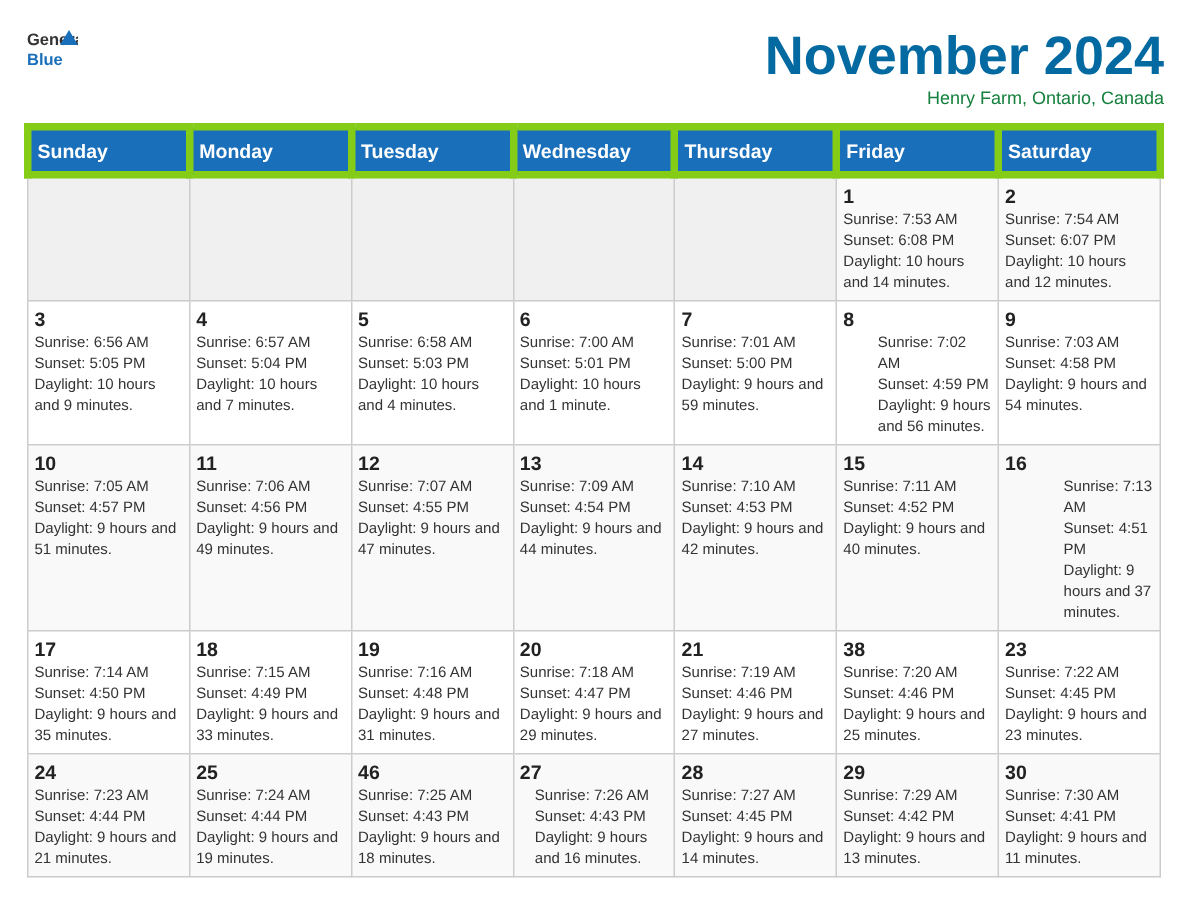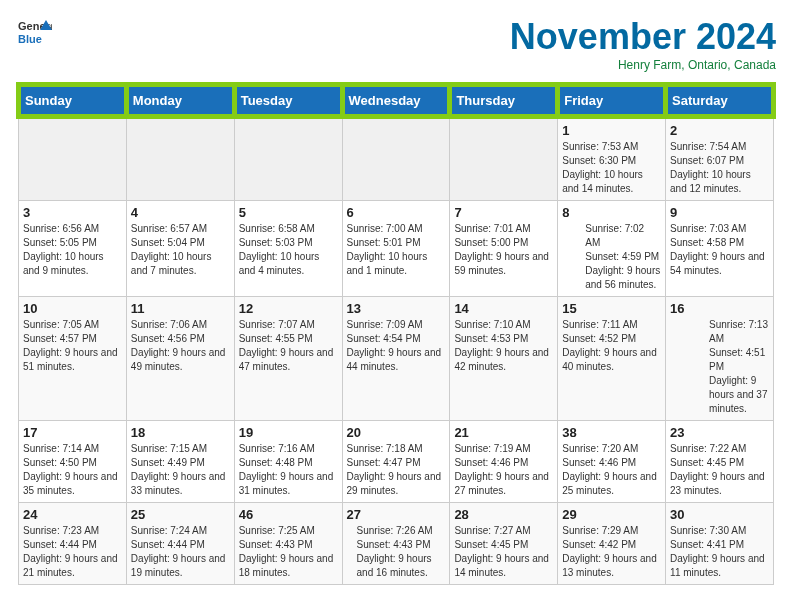--- a/index.html
+++ b/index.html
@@ -107,21 +107,21 @@
   <tbody id="calendar-body">
   <tr>
         <td class="empty-cell"></td>
         <td class="empty-cell"></td>
         <td class="empty-cell"></td>
         <td class="empty-cell"></td>
         <td class="empty-cell"></td>
         <td>
           <span class="day-num">1</span>
           <div class="day-info" style="white-space: pre-line;">Sunrise: 7:53 AM
-Sunset: 6:30 PM
+Sunset: 6:08 PM
 Daylight: 10 hours and 14 minutes.</div>
         </td>
         <td>
           <span class="day-num">2</span>
           <div class="day-info" style="white-space: pre-line;">Sunrise: 7:54 AM
 Sunset: 6:07 PM
 Daylight: 10 hours and 12 minutes.</div>
         </td>
       </tr>
       <tr>

